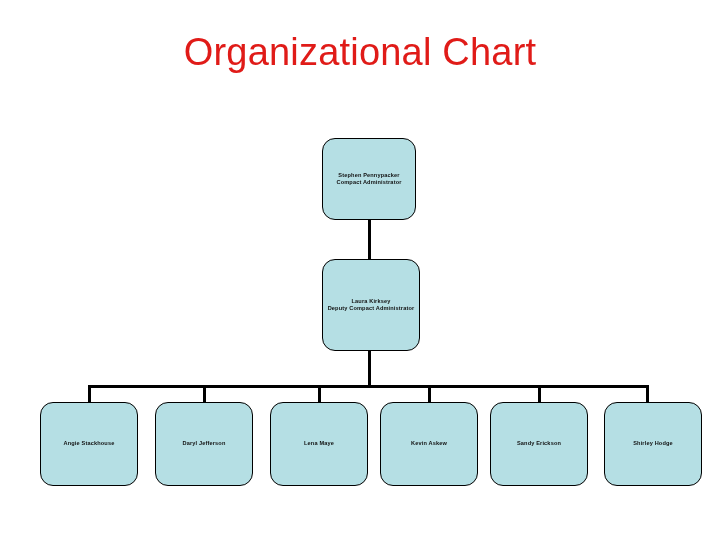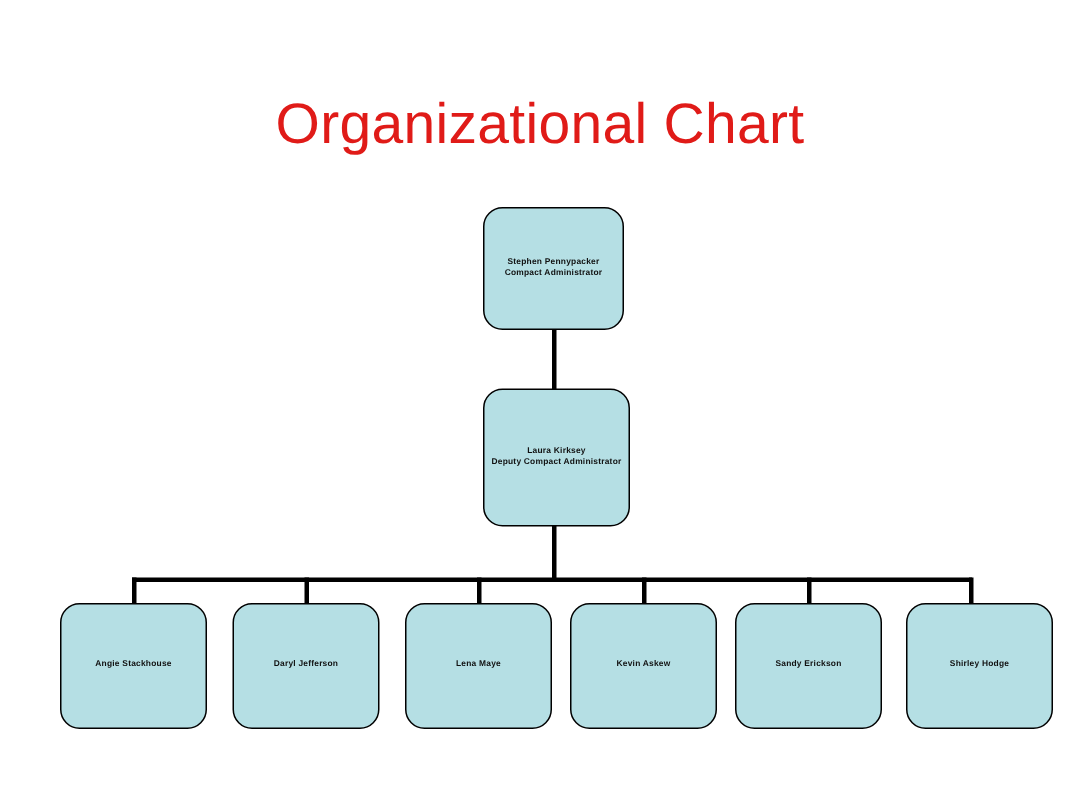--- a/index.html
+++ b/index.html
@@ -18,21 +18,21 @@
     position: relative;
     width: 720px;
     height: 540px;
     background: #ffffff;
   }
 
   
   #chart-title {
     position: absolute;
     left: 0;
-    top: 61px;
+    top: 30px;
     width: 720px;
     text-align: center;
     font-size: 38px;
     line-height: 44px;
     color: #e01b18;
     font-weight: 400;
     letter-spacing: 0.2px;
     white-space: nowrap;
   }
 

